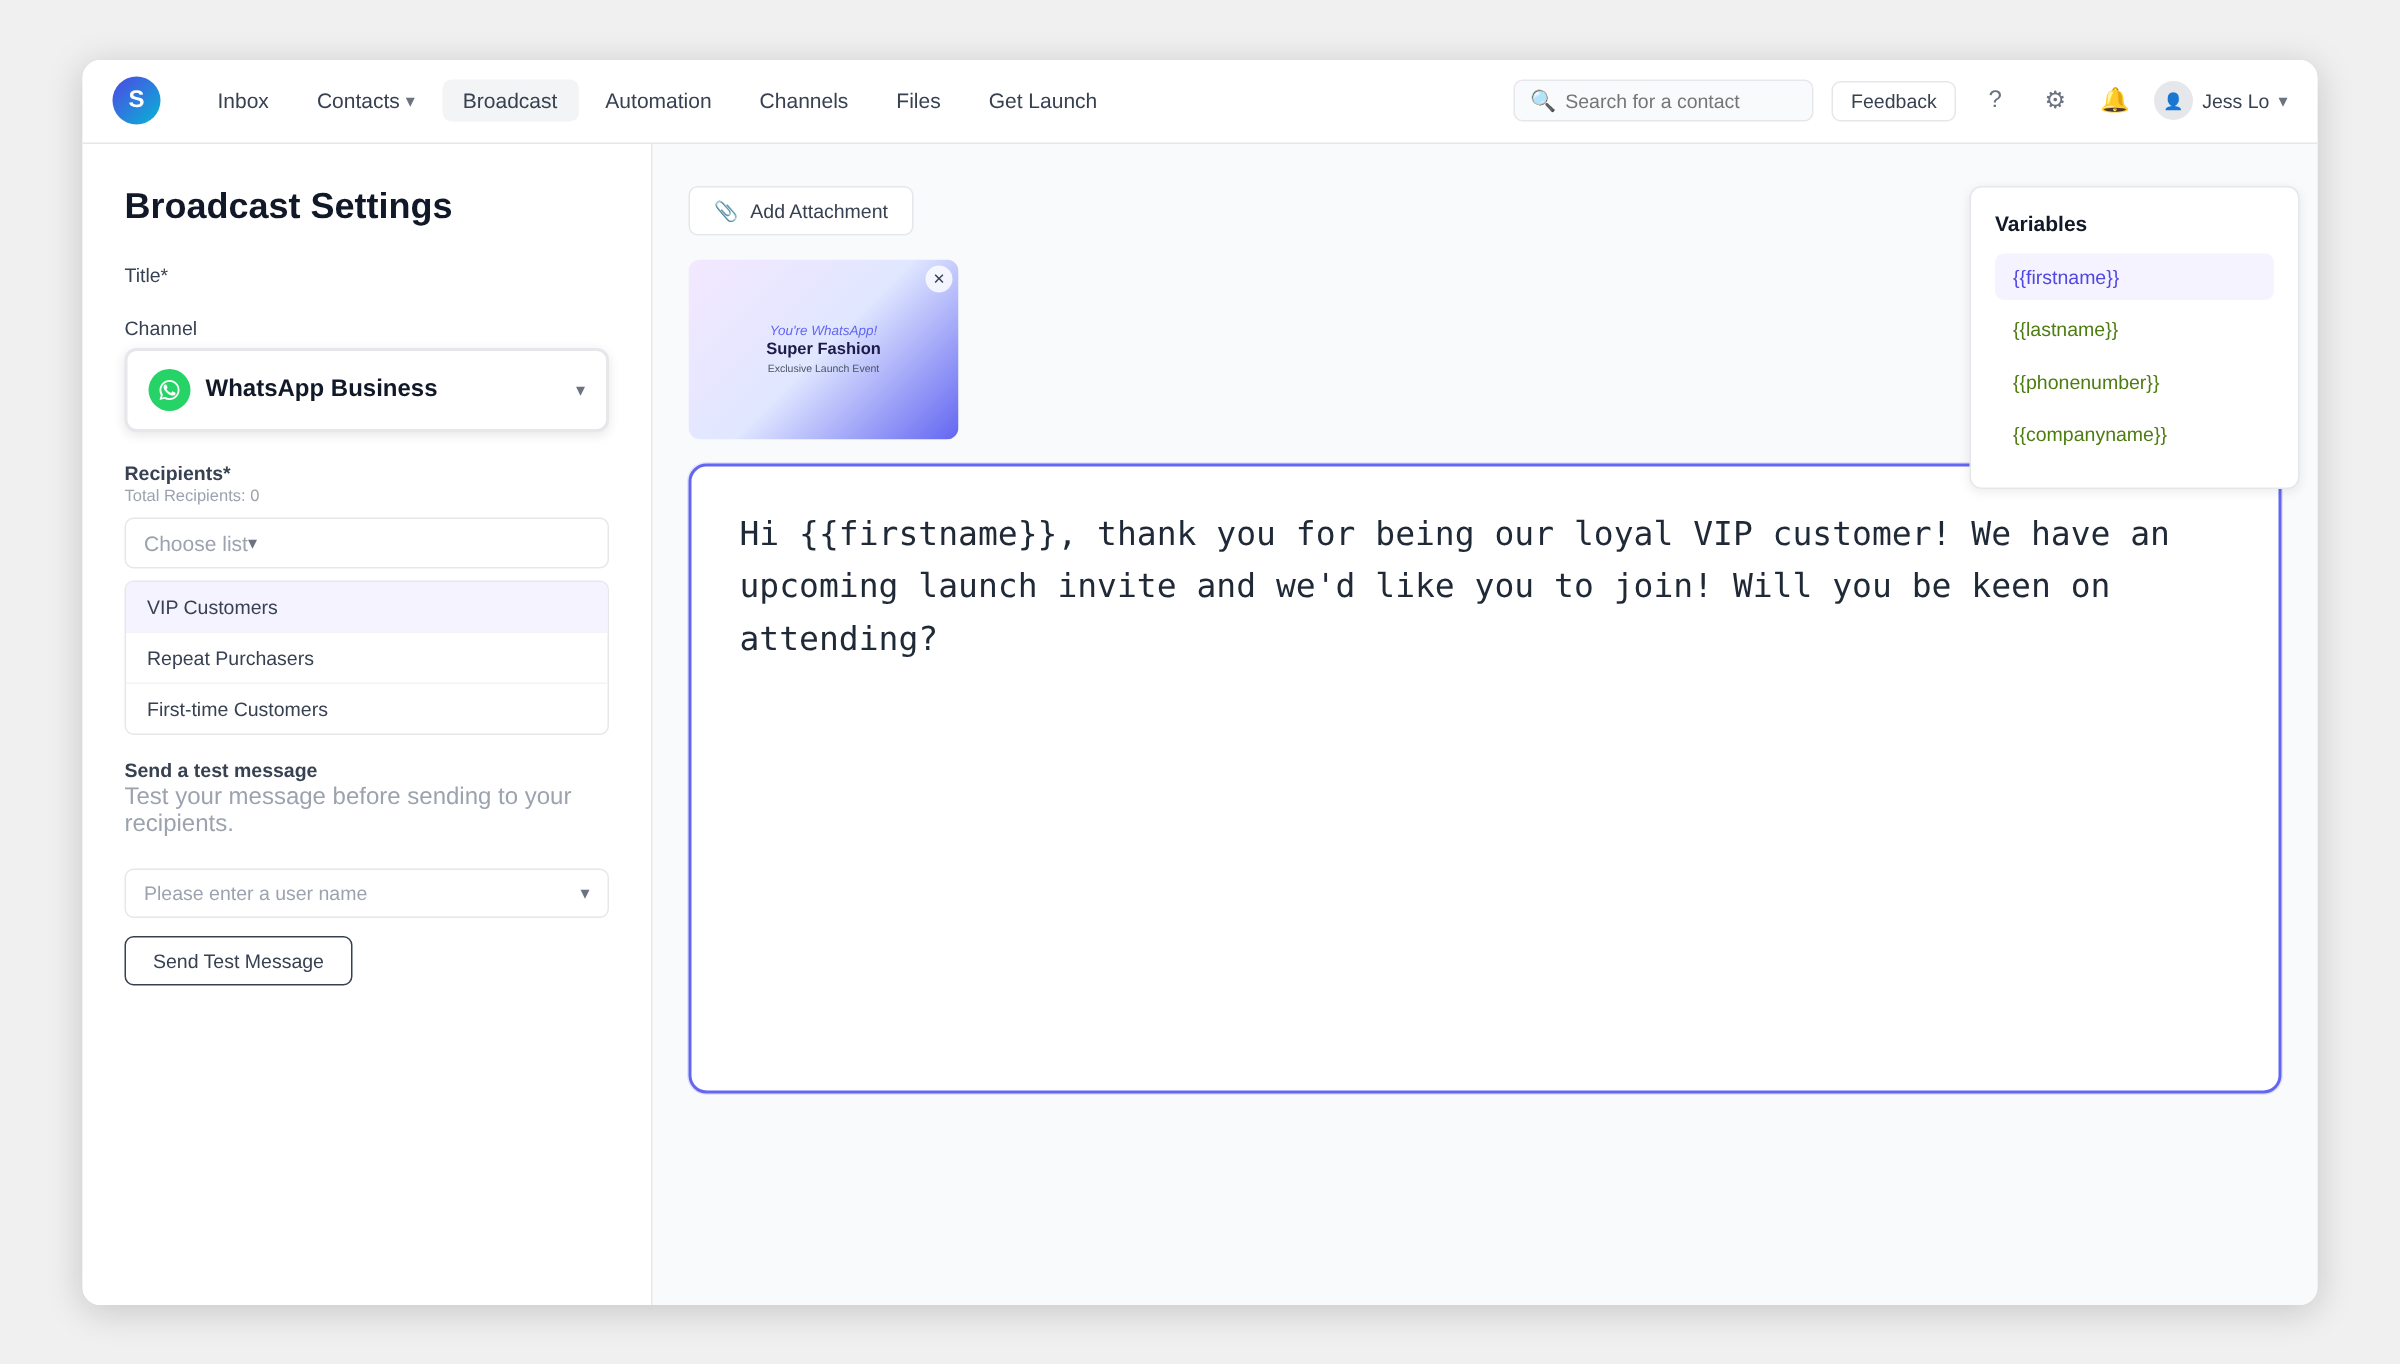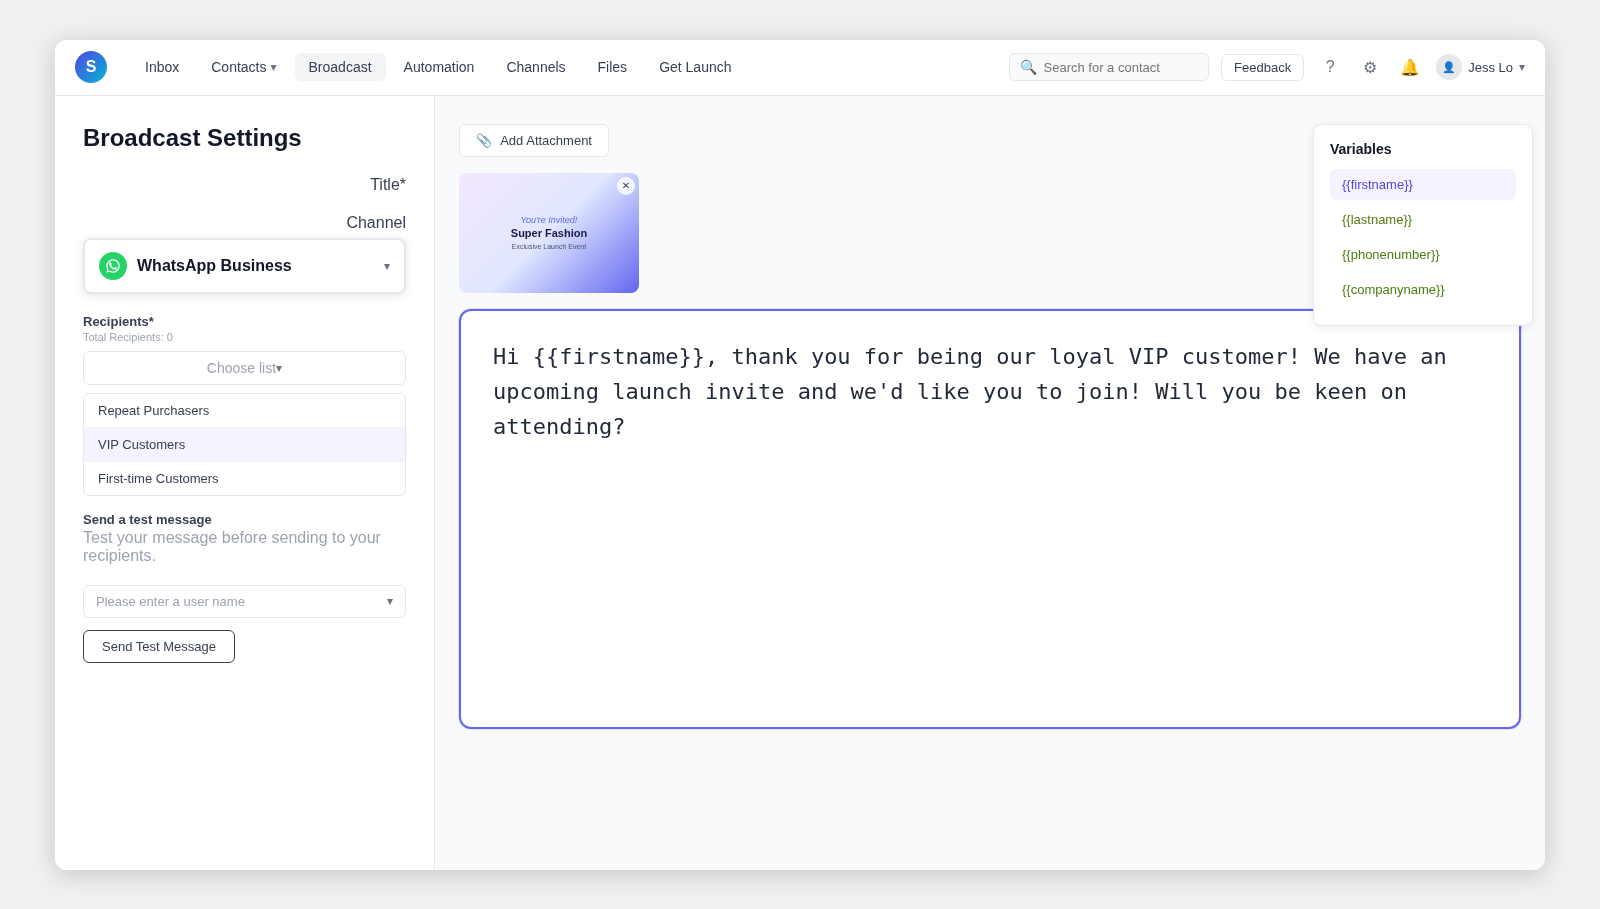--- a/index.html
+++ b/index.html
@@ -162,25 +162,24 @@
     }
 
     .page-title {
       font-size: 24px;
       font-weight: 700;
       color: #111827;
       margin-bottom: 24px;
     }
 
     .form-label {
-      font-size: 16px;
+      font-size: 13px;
       color: #374151;
       margin-bottom: 6px;
       display: block;
-      text-align: right;
     }
 
     .form-input {
       width: 100%;
       border: 1px solid #e5e7eb;
       border-radius: 6px;
       padding: 8px 12px;
       font-size: 14px;
       color: #374151;
       outline: none;
@@ -240,21 +239,21 @@
       margin-bottom: 8px;
     }
 
     .list-dropdown {
       width: 100%;
       border: 1px solid #e5e7eb;
       border-radius: 6px;
       padding: 8px 12px;
       display: flex;
       align-items: center;
-      justify-content: center;
+      justify-content: flex-start;
       cursor: pointer;
       background: #fff;
       font-size: 14px;
       color: #9ca3af;
       margin-bottom: 8px;
     }
 
     .list-options {
       border: 1px solid #e5e7eb;
       border-radius: 6px;
@@ -530,27 +529,27 @@
         <div class="recipients-section">
           <div class="recipients-label">Recipients*</div>
           <div class="recipients-sub">Total Recipients: 0</div>
 
           <div class="list-dropdown">
             <span>Choose list</span>
             <span class="chevron-down">▾</span>
           </div>
 
           <div class="list-options">
-            <div class="list-option">
-              <span>Repeat Purchasers</span>
-            </div>
             <div class="list-option selected">
               <span>VIP Customers</span>
             </div>
             <div class="list-option">
+              <span>Repeat Purchasers</span>
+            </div>
+            <div class="list-option">
               <span>First-time Customers</span>
             </div>
           </div>
         </div>
 
         <div class="send-test-section">
           <div class="send-test-title">Send a test message</div>
           <div class="send-test-sub">Test your message before sending to your recipients.</div>
 
           <div class="user-name-dropdown">
@@ -566,21 +565,21 @@
 
       <div class="center-panel">
 
         <button class="add-attachment-btn">
           <span>📎</span>
           <span>Add Attachment</span>
         </button>
 
         <div class="attachment-preview">
           <div class="attachment-preview-inner">
-            <div class="preview-invited">You're Invited!</div>
+            <div class="preview-invited">You're WhatsApp!</div>
             <div class="preview-title">Super Fashion</div>
             <div class="preview-sub">Exclusive Launch Event</div>
           </div>
           <div class="preview-close">✕</div>
         </div>
 
         <div class="message-box-wrapper">
           <textarea class="message-box" style="">Hi {{firstname}}, thank you for being our loyal VIP customer! We have an upcoming launch invite and we'd like you to join! Will you be keen on attending?</textarea>
         </div>
 

